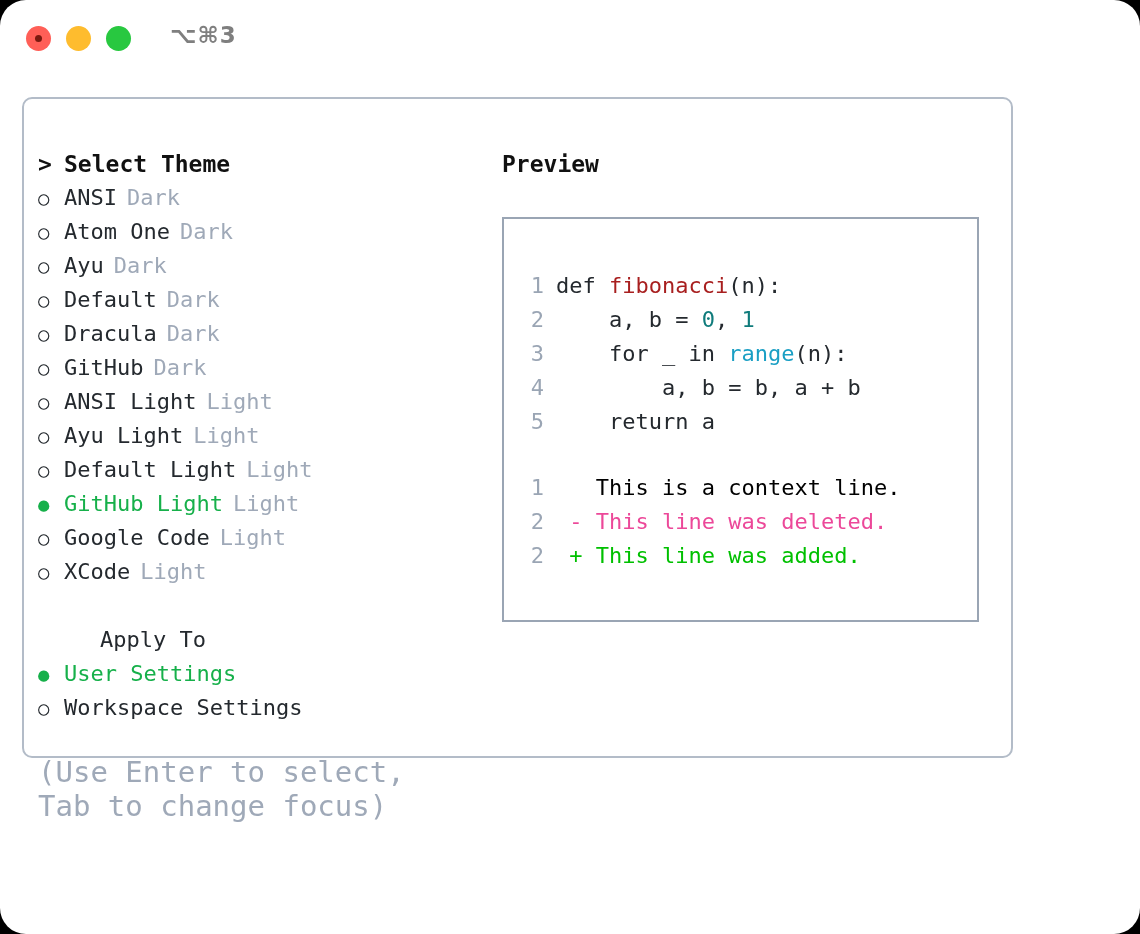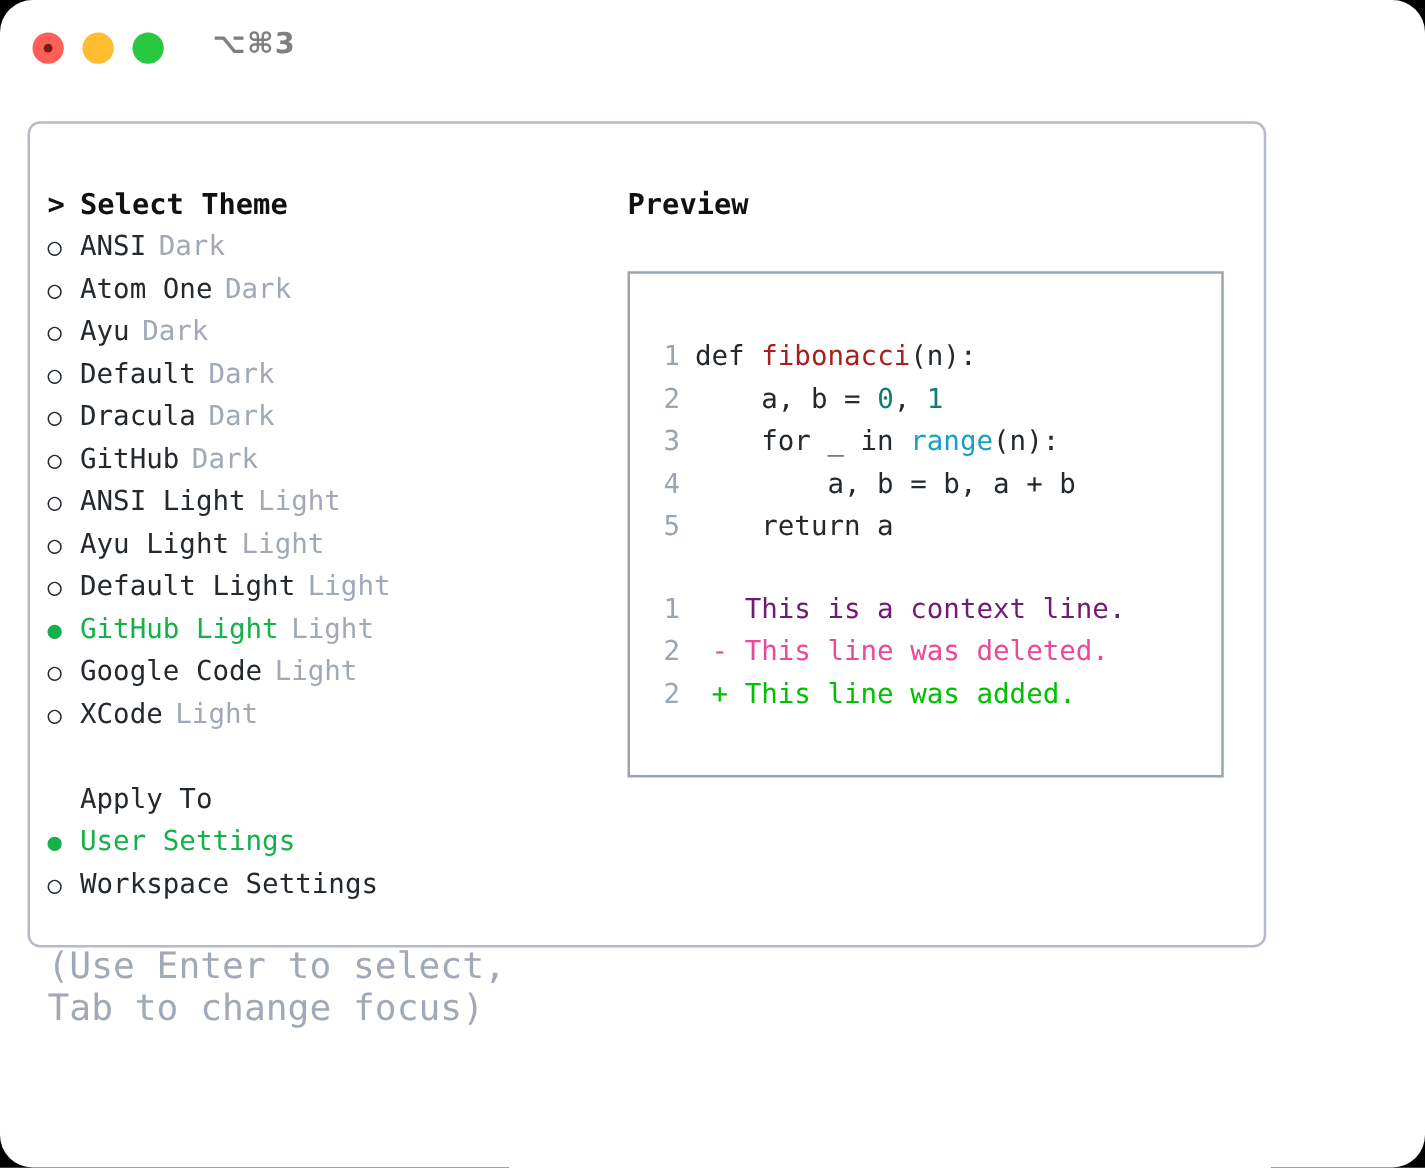--- a/index.html
+++ b/index.html
@@ -122,20 +122,21 @@
   .spacer-row { height: 34px; }
 
   .apply-head {
     display: flex;
     align-items: flex-start;
     height: 34px;
     line-height: 34px;
     font-size: 22px;
     color: #24292e;
     white-space: nowrap;
+    gap: 36px;
   }
   .apply-head .opt-bullet { color: transparent; }
 
   .hint {
     margin-top: 30px;
     font-size: 29px;
     line-height: 34px;
     color: #9fa9b8;
     width: 410px;
   }
@@ -186,21 +187,21 @@
     margin-right: 12px;
   }
   .code-text { white-space: pre; }
 
   .tok-fn   { color: #a81f1f; }
   .tok-num  { color: #0f7b7b; }
   .tok-call { color: #1a9fc4; }
 
   .diff-gap { height: 32px; }
 
-  .diff-line .code-text.ctx { color: #701a75; }
+  .diff-line .code-text.ctx { color: #000000; }
   .diff-line .code-text.del { color: #ec4899; }
   .diff-line .code-text.add { color: #00c000; }
 </style>
 </head>
 <body>
 
 <div class="window">
 
   <div class="titlebar">
     <div class="traffic traffic-close"></div>

